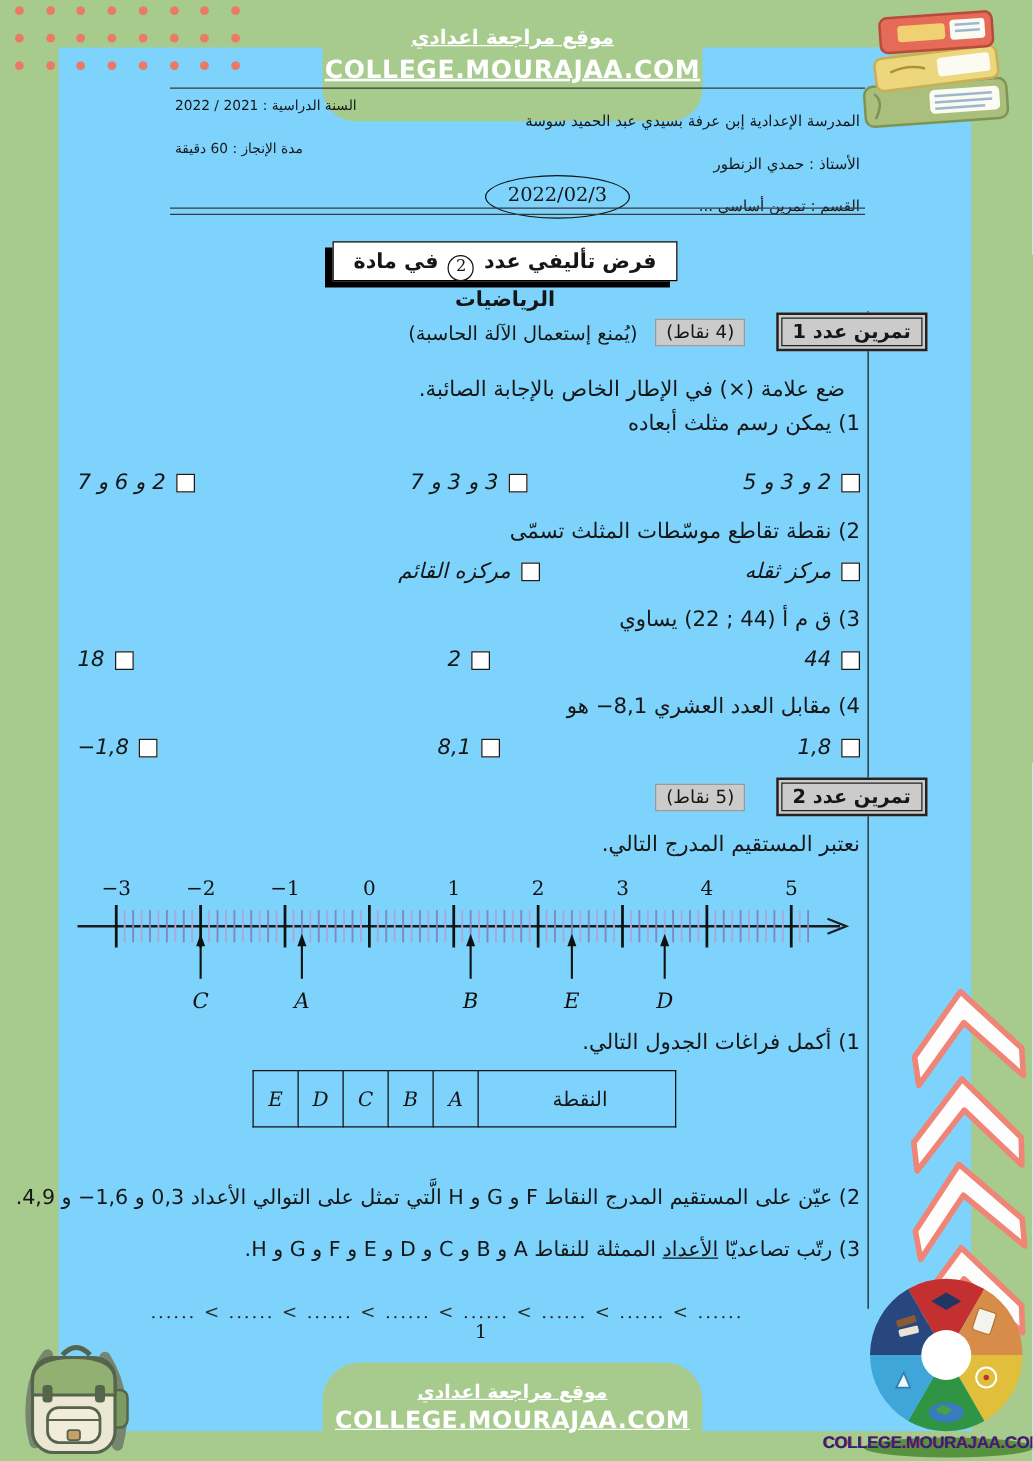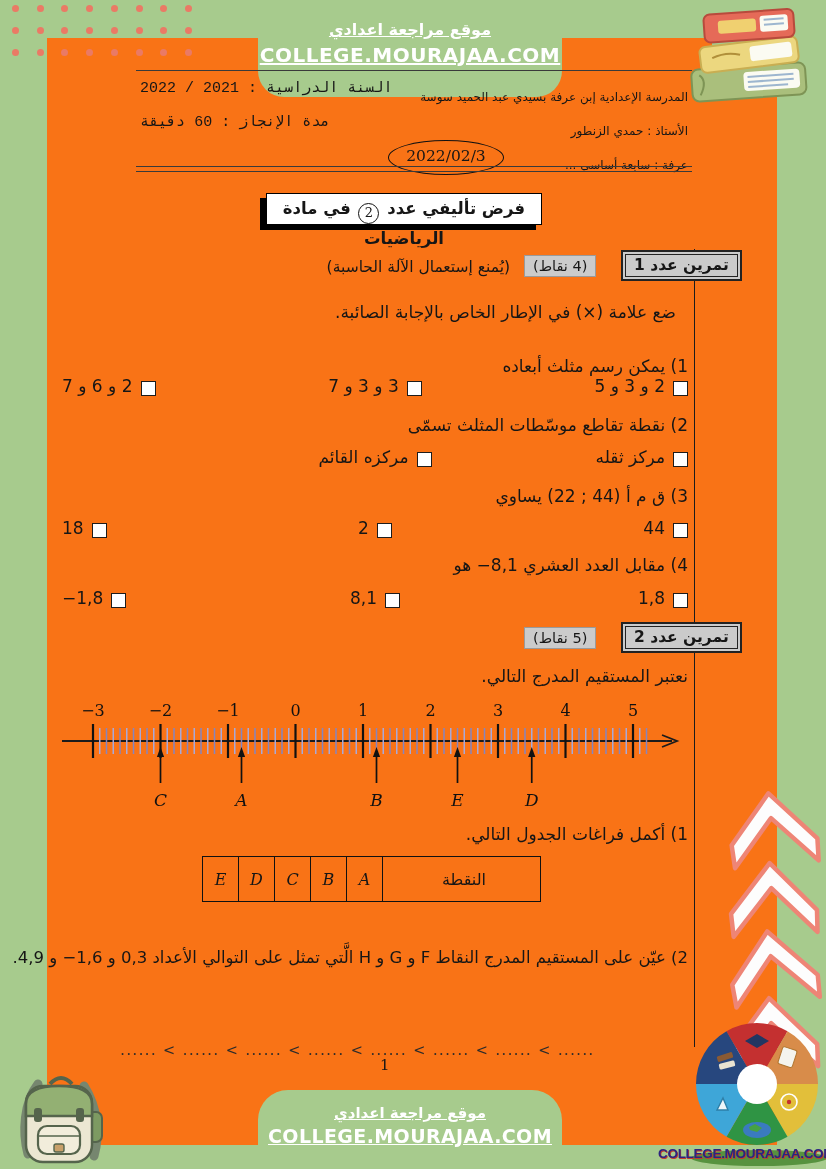--- a/index.html
+++ b/index.html
@@ -1,16 +1,16 @@
 <!DOCTYPE html>
 <html lang="ar"><head>
 <meta charset="utf-8">
 <style>
   html,body{margin:0;padding:0;background:#ffffff;}
-  .page{position:relative;width:826px;height:1169px;overflow:hidden;background:#f97316;
+  .page{position:relative;width:826px;height:1169px;overflow:hidden;background:#7dd3fc;
         font-family:"DejaVu Sans",sans-serif;color:#161616;}
   
   .band-top{position:absolute;left:0;top:0;width:826px;height:38px;background:#a7cb8d;}
   .col-left{position:absolute;left:0;top:0;width:47px;height:1169px;background:#a7cb8d;}
   .col-right{position:absolute;left:777px;top:0;width:49px;height:1169px;background:#a7cb8d;}
   .corner-tr{position:absolute;left:712px;top:0;width:114px;height:96px;background:#a7cb8d;
              border-bottom-left-radius:24px;}
   .tab-top{position:absolute;left:258px;top:0;width:304px;height:97px;background:#a7cb8d;
            border-bottom-left-radius:26px;border-bottom-right-radius:26px;text-align:center;}
   .tab-top .t1{margin-top:20px;font-size:16px;font-weight:bold;color:#fff;text-decoration:underline;}
@@ -18,41 +18,41 @@
   .band-bottom{position:absolute;left:0;top:1145px;width:826px;height:24px;background:#a7cb8d;}
   .tab-bottom{position:absolute;left:258px;top:1090px;width:304px;height:79px;background:#a7cb8d;
               border-top-left-radius:30px;border-top-right-radius:30px;text-align:center;}
   .tab-bottom .t1{margin-top:14px;font-size:15px;font-weight:bold;color:#fff;text-decoration:underline;}
   .tab-bottom .t2{margin-top:3px;font-size:19px;font-weight:bold;color:#fff;text-decoration:underline;letter-spacing:.4px;}
   .dot{position:absolute;width:7px;height:7px;border-radius:50%;background:#ea7a65;}
   .chevron{position:absolute;width:100px;height:95px;}
   
   .hline{position:absolute;left:136px;width:556px;height:0;border-top:1.7px solid #3a3a3a;}
   .hrow-r{position:absolute;right:138px;direction:rtl;font-size:12px;white-space:nowrap;margin-top:12px;}
-  .hrow-l{position:absolute;left:140px;direction:rtl;font-size:15px;white-space:nowrap;font-family:Liberation Mono, monospace;}
+  .hrow-l{position:absolute;left:140px;direction:rtl;font-size:11px;white-space:nowrap;}
   .oval{position:absolute;left:388px;top:140px;width:114px;height:33px;border:1.6px solid #111;
         border-radius:50%;text-align:center;line-height:31px;font-size:15.5px;font-family:"DejaVu Serif",serif;}
   
   .title-box{position:absolute;left:266px;top:193px;width:274px;height:30px;border:1.2px solid #000;
              box-shadow:-6px 5px 0 #000;background:#fff;direction:rtl;text-align:center;
              font-weight:bold;font-size:16.5px;line-height:29px;}
   .circle-num{display:inline-block;width:19px;height:19px;line-height:18px;border:1.3px solid #111;
               border-radius:50%;font-size:13px;font-family:"DejaVu Serif",serif;text-align:center;
               vertical-align:-3px;font-weight:normal;margin:0 2px;}
   .vrule{position:absolute;left:694px;top:249px;width:0;height:798px;border-left:1.6px solid #1c1c1c;}
   
   .exbox{position:absolute;left:621px;background:#cbcbcb;border:2px solid #222;padding:2px;direction:rtl;}
   .exbox-inner{border:1.4px solid #222;padding:0 8px;font-weight:bold;font-size:15.5px;line-height:21px;white-space:nowrap;}
   .ptsbox{position:absolute;left:524px;background:#cbcbcb;border:1px solid #9a9a9a;direction:rtl;
           font-size:14.5px;padding:2px 8px;white-space:nowrap;}
   .note{position:absolute;direction:rtl;font-size:15.5px;white-space:nowrap;}
   .qline{position:absolute;right:138px;direction:rtl;font-size:17px;white-space:nowrap;}
   .qline-wide{position:absolute;right:138px;direction:rtl;font-size:16.5px;white-space:nowrap;}
   .opts{position:absolute;left:62px;width:626px;display:grid;grid-template-columns:1fr 1fr 1fr;direction:rtl;}
-  .opt{display:flex;align-items:flex-end;gap:8px;direction:rtl;font-size:17px;white-space:nowrap;}
+  .opt{display:flex;align-items:center;gap:8px;direction:rtl;font-size:17px;white-space:nowrap;font-style:italic;}
   .opt:nth-child(1){justify-self:start;}
   .opt:nth-child(2){justify-self:center;}
   .opt:nth-child(3){justify-self:end;}
   .cbox{width:13px;height:13px;border:1.4px solid #1c1c1c;background:#fff;flex:0 0 auto;}
   
   table.pts{position:absolute;left:202px;top:856px;border-collapse:collapse;direction:rtl;}
   table.pts td{border:1.6px solid #111;height:42px;text-align:center;font-size:16px;}
   td.lblcell{width:150px;direction:rtl;padding-left:6px;font-size:16.5px;}
   td.ltrcell{width:33px;font-family:"DejaVu Serif",serif;font-style:italic;}
   .uline{text-decoration:underline;}
@@ -124,42 +124,42 @@
       <rect x="74" y="11" width="28" height="16" rx="3" fill="#fbfbf2"></rect>
       <path d="M78,15 h20 M78,20 h20" stroke="#9db6cf" stroke-width="2" fill="none"></path>
     </g>
   </svg>
 
   <div class="hline" style="top:70px"></div>
   <div class="hrow-r" style="top:78px">المدرسة الإعدادية إبن عرفة بسيدي عبد الحميد سوسة</div>
   <div class="hrow-l" style="top:78px">السنة الدراسية : 2021 / 2022</div>
   <div class="hrow-r" style="top:112px">الأستاذ : حمدي الزنطور</div>
   <div class="hrow-l" style="top:112px">مدة الإنجاز : 60 دقيقة</div>
-  <div class="hrow-r" style="top:146px">عرفة : سابعة أساسي ...</div>
+  <div class="hrow-r" style="top:146px">القسم : تمرين أساسي ...</div>
   <div class="oval" dir="ltr">2022/02/3</div>
   <div class="hline" style="top:166px"></div>
   <div class="hline" style="top:171px"></div>
 
   <div class="title-box">
     <span>فرض تأليفي عدد</span>
     <span class="circle-num">2</span>
     <span>في مادة الرياضيات</span>
   </div>
 
   <div class="vrule"></div>
 
   <div class="exbox" style="top:250px">
     <div class="exbox-inner">تمرين عدد 1</div>
   </div>
   <div class="ptsbox" style="top:255px">(4 نقاط)</div>
   <div class="note" style="right:316px;top:258px">(يُمنع إستعمال الآلة الحاسبة)</div>
 
   <div class="qline" style="top:302px;right:150px">ضع علامة (×) في الإطار الخاص بالإجابة الصائبة.</div>
 
-  <div class="qline" style="top:356px">1) يمكن رسم مثلث أبعاده</div>
+  <div class="qline" style="top:329px">1) يمكن رسم مثلث أبعاده</div>
   <div class="opts" style="top:376px">
     <div class="opt">
         <span class="cbox"></span>
         <span>2 و 3 و 5</span>
       </div>
     <div class="opt">
         <span class="cbox"></span>
         <span>3 و 3 و 7</span>
       </div>
     <div class="opt">
@@ -340,20 +340,25 @@
       <td class="ltrcell">B</td>
       <td class="ltrcell">C</td>
       <td class="ltrcell">D</td>
       <td class="ltrcell">E</td>
     </tr>
   </tbody>
     </table>
 
   <div class="qline-wide" style="top:948px">2) عيّن على المستقيم المدرج النقاط F و G و H الَّتي تمثل على التوالي الأعداد 0,3 و ‪−1,6‬ و 4,9.</div>
 
+  <div class="qline-wide" style="top:990px">
+    <span>3) رتّب تصاعديّا</span>
+    <span class="uline">الأعداد</span>
+    <span>الممثلة للنقاط A و B و C و D و E و F و G و H.</span>
+  </div>
 
   <div class="order-line">...... &lt; ...... &lt; ...... &lt; ...... &lt; ...... &lt; ...... &lt; ...... &lt; ......</div>
   <div class="page-num">1</div>
 
   <svg class="chevron" style="left:723px;top:780px;transform:rotate(-6deg)" viewBox="0 0 100 95">
     <path d="M7,61 L49,13 L93,63 L92,85 L49,38 L8,84 Z" fill="#fdfdfd" stroke="#ee8576" stroke-width="4.5" stroke-linejoin="round"></path>
   </svg>
   <svg class="chevron" style="left:723px;top:850px;transform:rotate(-4deg)" viewBox="0 0 100 95">
     <path d="M7,61 L49,13 L93,63 L92,85 L49,38 L8,84 Z" fill="#fdfdfd" stroke="#ee8576" stroke-width="4.5" stroke-linejoin="round"></path>
   </svg>

